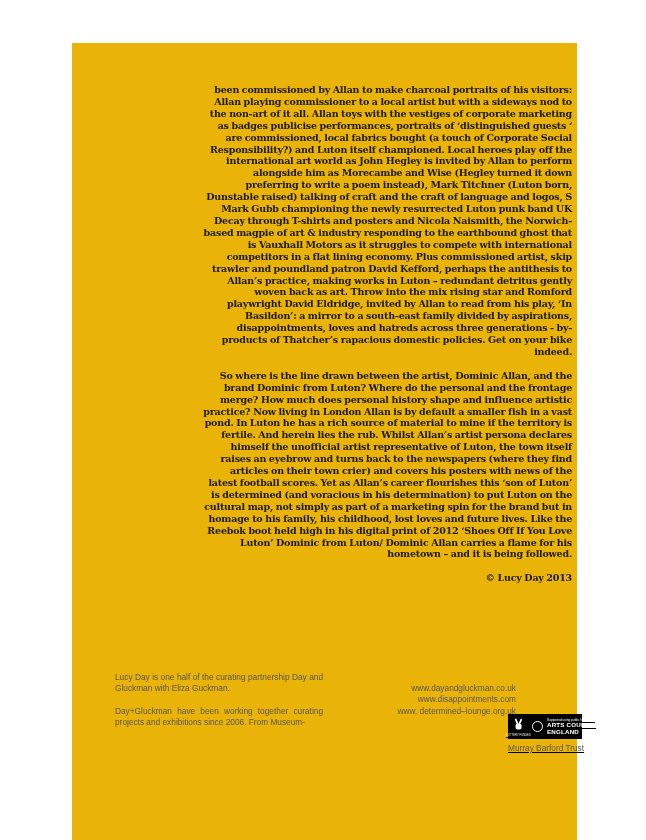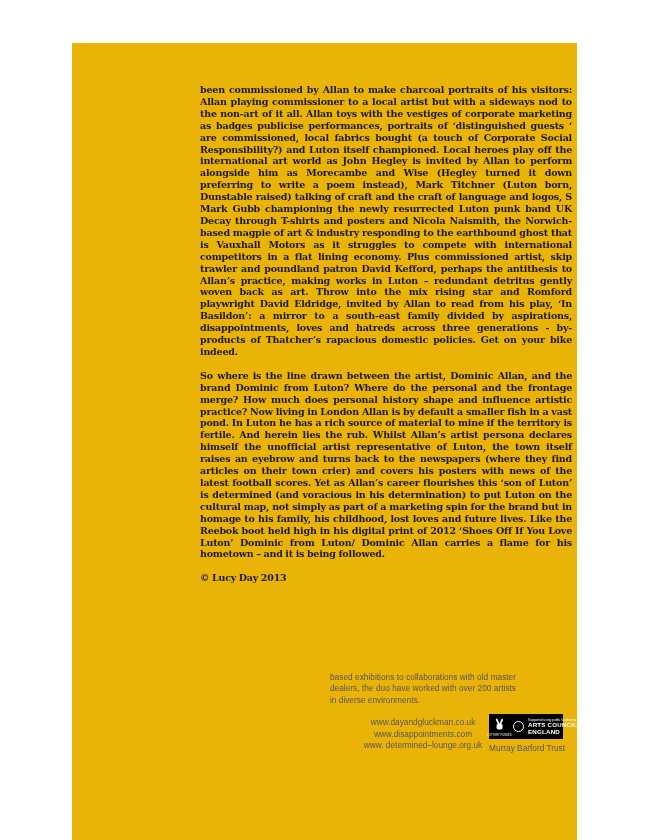--- a/index.html
+++ b/index.html
@@ -7,34 +7,34 @@
   .page {
     position:absolute; left:72px; top:43px; width:505px; height:810px;
     background:#eab308;
   }
   .article {
     position:absolute; left:128px; top:41px; width:372px;
     font-family:"DejaVu Serif", serif; font-weight:700;
     font-size:9.5px; line-height:11.9px; color:#1b1a18;
     text-align:justify; letter-spacing:-0.2px; word-spacing:-0.4px;
   }
-  .article p { margin-bottom:12px; }
+  .article p { margin-bottom:12px;text-align:right; }
   .copyright { margin-top:0; text-align:left; }
   .footer-col {
     position:absolute;
     font-family:"Liberation Sans", sans-serif;
     font-size:8.3px; line-height:11.4px; color:#57575a;
     text-align:justify;
   }
   .footer-col p { margin-bottom:11px; }
   .col1 { left:43px; top:629px; width:208px; }
   .col2 { left:258px; top:629px; width:186px; }
-  .urls { list-style:none; margin-top:4px; text-align:center; }
+  .urls { list-style:none; margin-top:11px; text-align:right; }
   .urls li { display:block; }
-  .logo-area { position:absolute; left:417px; top:671px; width:84px; text-align:left; }
+  .logo-area { position:absolute; left:436px; top:671px; width:84px; text-align:left;text-decoration:underline; }
   .ace-logo {
     width:74px; height:25px; background:#000000;
     display:flex; align-items:center; padding:2px 3px; gap:2px;
   }
   .lottery-col { display:flex; flex-direction:column; align-items:center; width:15px; }
   .lottery-label { font-family:"Liberation Sans", sans-serif; font-size:2.6px; line-height:3px; color:#ffffff; white-space:nowrap; letter-spacing:0.1px; }
   .ace-divider { width:1px; height:19px; background:#ffffff; }
   .ace-circle { width:11px; height:11px; border:1.5px solid #ffffff; border-radius:50%; margin:0 2px; flex:none; }
   .ace-text { display:flex; flex-direction:column; }
   .ace-supported { font-family:"Liberation Sans", sans-serif; font-size:3.2px; line-height:4.5px; color:#ffffff; white-space:nowrap; }
@@ -48,23 +48,26 @@
 <body>
 
 <div class="page">
 
   <div class="article">
     <p>been commissioned by Allan to make charcoal portraits of his visitors: Allan playing commissioner to a local artist but with a sideways nod to the non-art of it all. Allan toys with the vestiges of corporate marketing as badges publicise performances, portraits of ‘distinguished guests ‘ are commissioned, local fabrics bought (a touch of Corporate Social Responsibility?) and Luton itself championed. Local heroes play off the international art world as John Hegley is invited by Allan to perform alongside him as Morecambe and Wise (Hegley turned it down preferring to write a poem instead), Mark Titchner (Luton born, Dunstable raised) talking of craft and the craft of language and logos, S Mark Gubb championing the newly resurrected Luton punk band UK Decay through T-shirts and posters and Nicola Naismith, the Norwich-based magpie of art &amp; industry responding to the earthbound ghost that is Vauxhall Motors as it struggles to compete with international competitors in a flat lining economy. Plus commissioned artist, skip trawler and poundland patron David Kefford, perhaps the antithesis to Allan’s practice, making works in Luton – redundant detritus gently woven back as art. Throw into the mix rising star and Romford playwright David Eldridge, invited by Allan to read from his play, ‘In Basildon’: a mirror to a south-east family divided by aspirations, disappointments, loves and hatreds across three generations - by-products of Thatcher’s rapacious domestic policies. Get on your bike indeed.</p>
     <p>So where is the line drawn between the artist, Dominic Allan, and the brand Dominic from Luton? Where do the personal and the frontage merge? How much does personal history shape and influence artistic practice? Now living in London Allan is by default a smaller fish in a vast pond. In Luton he has a rich source of material to mine if the territory is fertile. And herein lies the rub. Whilst Allan’s artist persona declares himself the unofficial artist representative of Luton, the town itself raises an eyebrow and turns back to the newspapers (where they find articles on their town crier) and covers his posters with news of the latest football scores. Yet as Allan’s career flourishes this ‘son of Luton’ is determined (and voracious in his determination) to put Luton on the cultural map, not simply as part of a marketing spin for the brand but in homage to his family, his childhood, lost loves and future lives. Like the Reebok boot held high in his digital print of 2012 ‘Shoes Off If You Love Luton’ Dominic from Luton/ Dominic Allan carries a flame for his hometown – and it is being followed.</p>
     <p class="copyright">© Lucy Day 2013</p>
   </div>
 
+  <div class="footer-col col1">
+    <p>Lucy Day is one half of the curating partnership Day and Gluckman with Eliza Guckman.</p>
+    <p>Day+Gluckman have been working together curating projects and exhibitions since 2006. From Museum-</p>
+  </div>
 
   <div class="footer-col col2">
-    <p>based exhibitions to collaborations with old master dealers, the duo have worked with over 200 artists in diverse environments.</p>
     <ul class="urls">
       <li>www.dayandgluckman.co.uk</li>
       <li>www.disappointments.com</li>
       <li>www. determined–lounge.org.uk</li>
     </ul>
   </div>
 
   <div class="logo-area">
     <div class="ace-logo">
       <div class="lottery-col">

